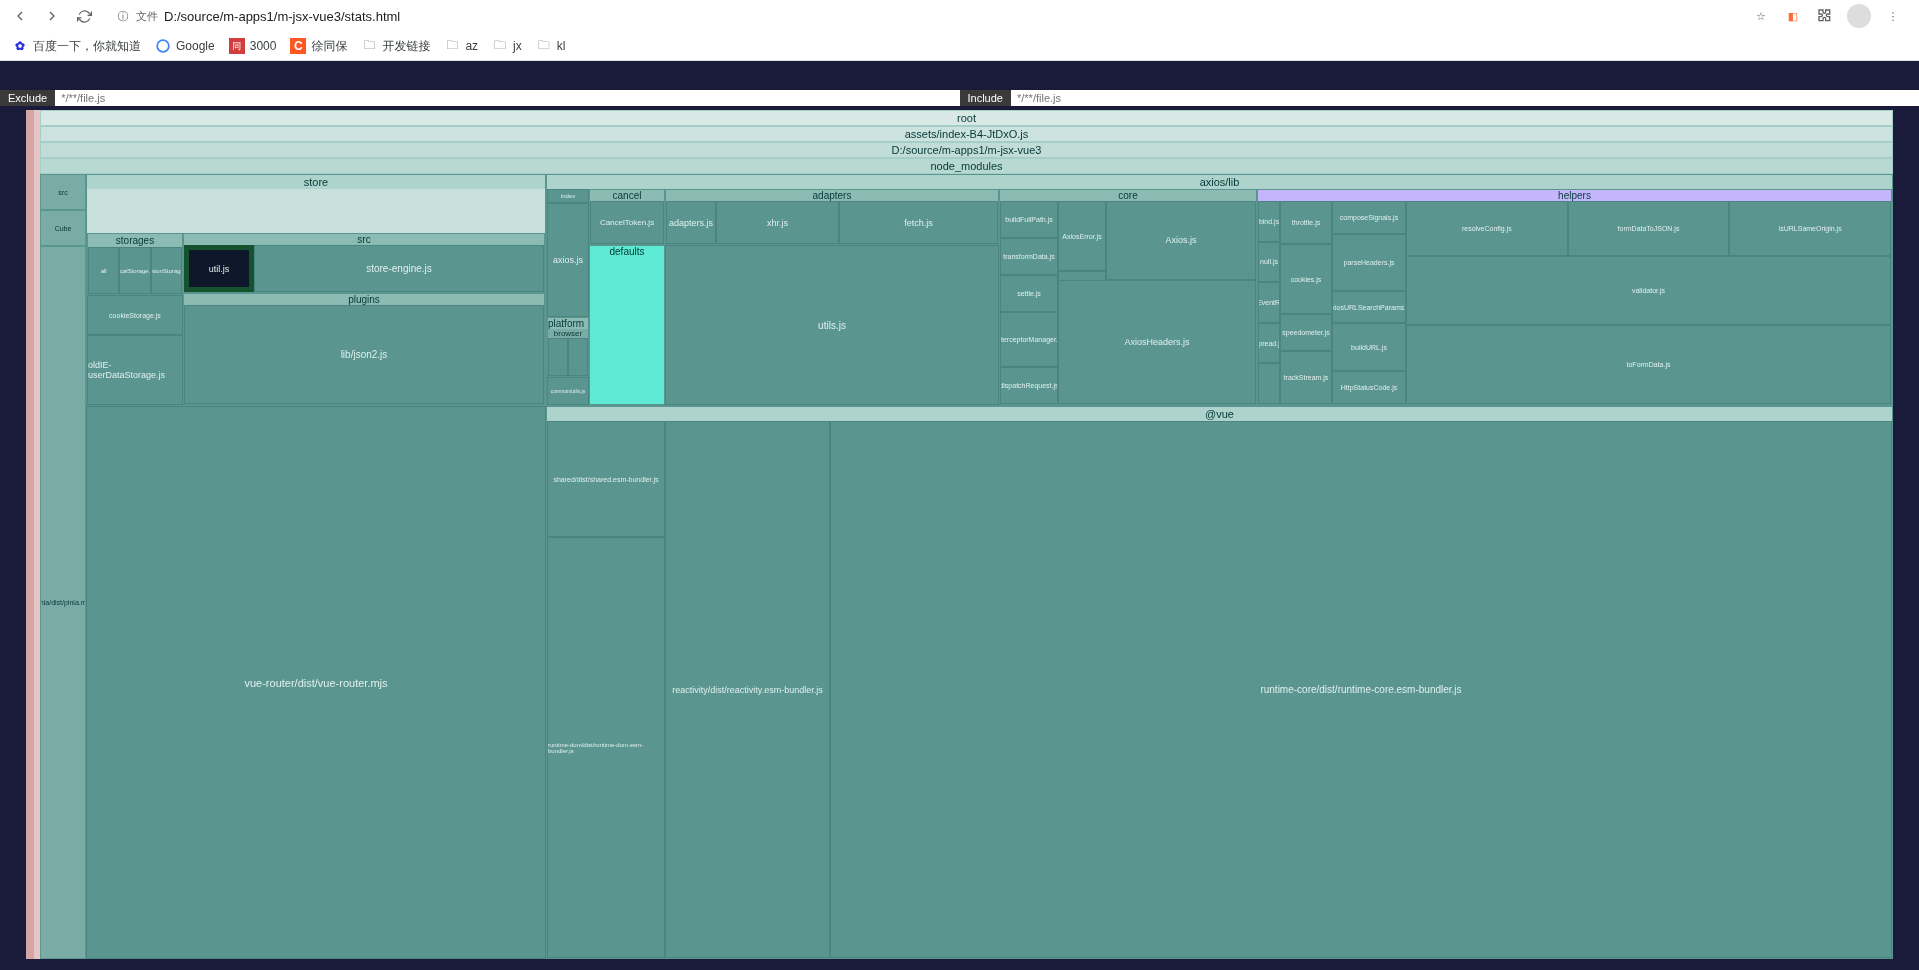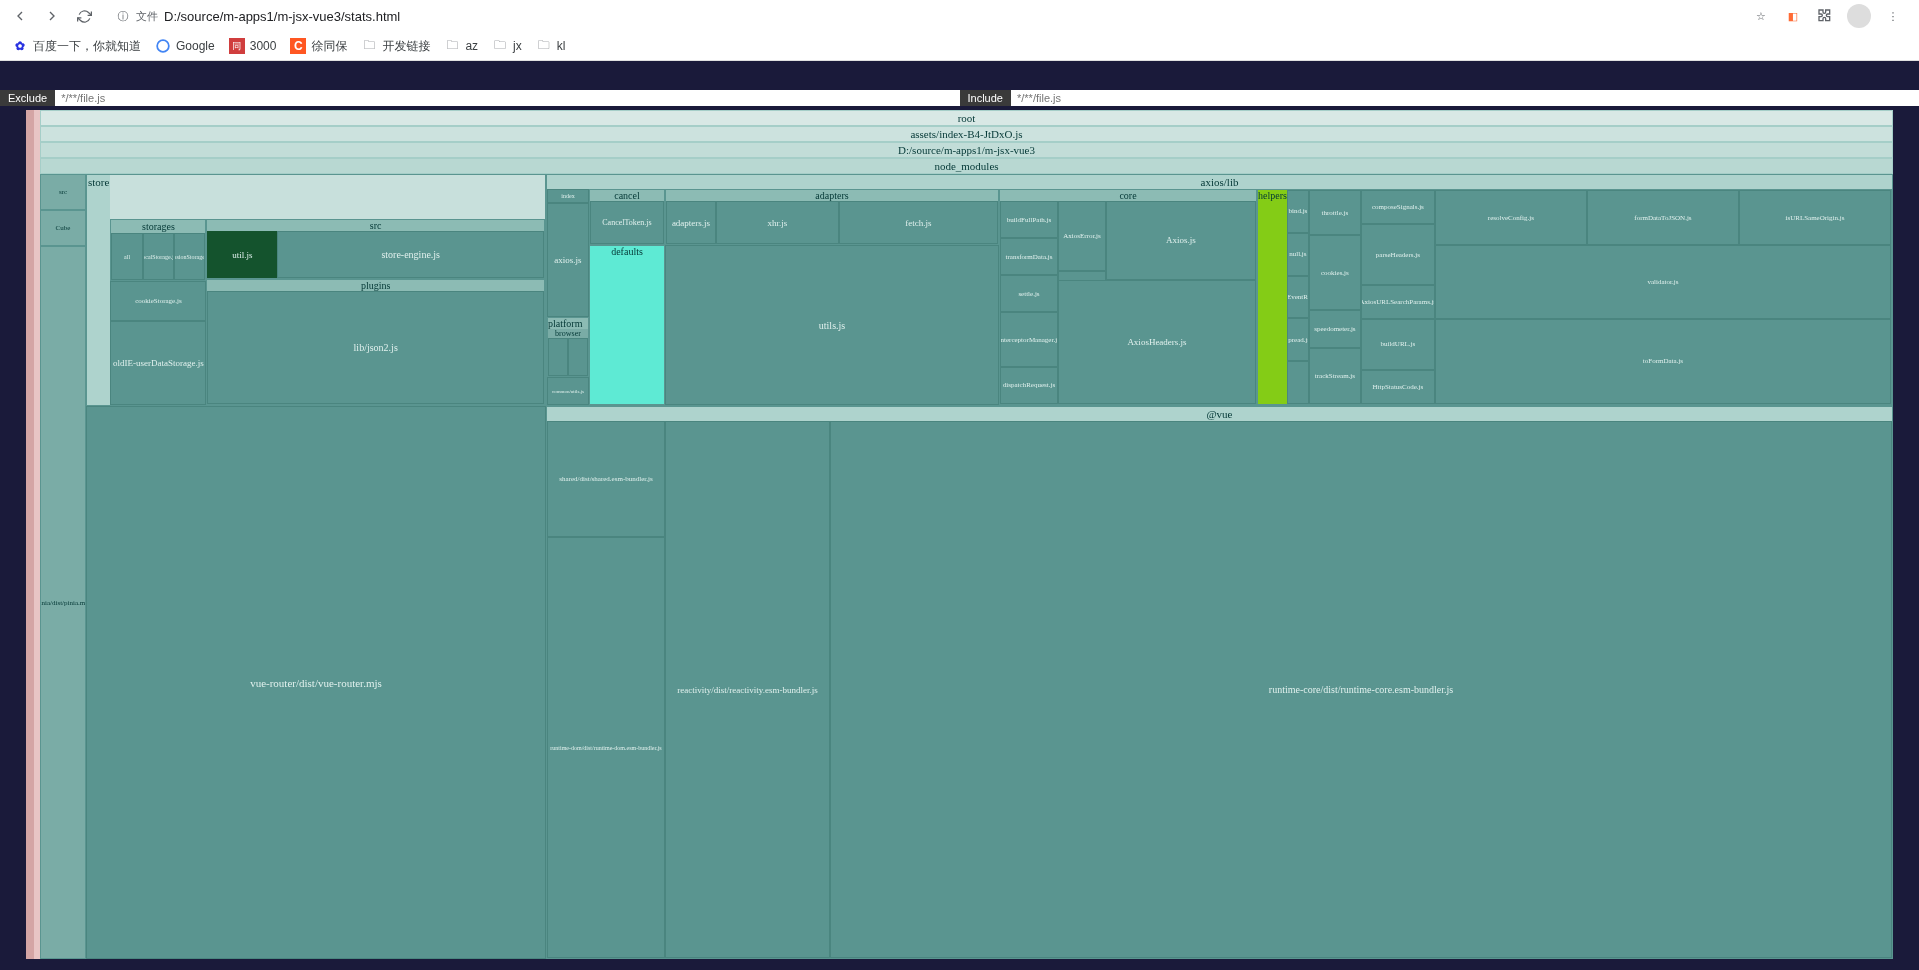--- a/index.html
+++ b/index.html
@@ -31,48 +31,48 @@
     .filter-box { flex: 1; display: flex; margin-top: 29px; }
     .filter-label { background: #3a3a3a; color: #fff; padding: 2px 8px; font-size: 11px; }
     .filter-input { flex: 1; background: #fff; border: none; padding: 2px 6px; font-size: 11px; color: #888; }
     
     .treemap-container { flex: 1; margin: 4px 26px 12px 26px; display: flex; }
     .side-sliver { width: 8px; background: #d4a5a5; display: flex; flex-direction: column; }
     .side-sliver2 { width: 6px; background: #e8c5c5; }
     .side-col { width: 46px; display: flex; flex-direction: column; }
     .side-cell { background: #7aaca6; border: 1px solid #5a9590; flex: 1; font-size: 7px; color: #043836; display: flex; align-items: center; justify-content: center; overflow: hidden; }
     
-    .treemap { flex: 1; display: flex; flex-direction: column; background: #c8e0dc; font-family: Liberation Serif, serif; }
+    .treemap { flex: 1; display: flex; flex-direction: column; background: #c8e0dc; }
     .tm-header { text-align: center; padding: 1px; font-size: 11px; color: #043836; border: 1px solid #a5cec8; }
     .h-root { background: #d8e8e5; }
     .h-assets { background: #cce2de; }
     .h-source { background: #c2ddd8; }
     .h-nm { background: #b8d8d2; }
     
     .tm-body { flex: 1; display: flex; flex-direction: column; }
     .tm-row1 { display: flex; height: 232px; }
     .tm-row2 { flex: 1; display: flex; }
     
     
-    .store-block { width: 460px; display: flex; flex-direction: row; border: 1px solid #5a9590; }
+    .store-block { width: 460px; display: flex; flex-direction: column; border: 1px solid #5a9590; }
     .store-head { background: #aed3cd; text-align: center; font-size: 11px; padding: 1px; color: #043836; }
     .store-body { flex: 1; display: flex; margin-top: 44px; }
     .store-left { width: 96px; display: flex; flex-direction: column; }
     .storages-block { flex: 0 0 62px; background: #7aaca6; border: 1px solid #5a9590; display: flex; flex-direction: column; }
     .storages-head { text-align: center; font-size: 10px; padding: 1px; color: #043836; background: #8cbbb4; }
     .storages-grid { flex: 1; display: flex; flex-wrap: wrap; }
     .storage-cell { background: #5a9590; border: 1px solid #4a857f; flex: 1; min-width: 30px; font-size: 6px; color: #e0f0ed; display: flex; align-items: center; justify-content: center; overflow: hidden; }
     .cookie-cell { background: #5a9590; border: 1px solid #4a857f; height: 40px; font-size: 7px; color: #e0f0ed; display: flex; align-items: center; justify-content: center; }
     .oldie-cell { flex: 1; background: #5a9590; border: 1px solid #4a857f; font-size: 9px; color: #e0f0ed; display: flex; align-items: center; justify-content: center; }
     
     .store-right { flex: 1; display: flex; flex-direction: column; }
     .src-block { height: 60px; display: flex; flex-direction: column; background: #8cbbb4; border: 1px solid #5a9590; }
     .src-head { text-align: center; font-size: 10px; padding: 0; color: #043836; }
     .src-body { flex: 1; display: flex; }
-    .util-cell { width: 70px; background: #14532d; border: 5px solid #14532d; font-size: 9px; color: #e0f0ed; display: flex; align-items: center; justify-content: center; }
+    .util-cell { width: 70px; background: #0f172a; border: 5px solid #14532d; font-size: 9px; color: #e0f0ed; display: flex; align-items: center; justify-content: center; }
     .engine-cell { flex: 1; background: #5a9590; border: 1px solid #4a857f; font-size: 10px; color: #e0f0ed; display: flex; align-items: center; justify-content: center; }
     .plugins-block { flex: 1; display: flex; flex-direction: column; background: #8cbbb4; border: 1px solid #5a9590; }
     .json2-cell { flex: 1; background: #5a9590; border: 1px solid #4a857f; font-size: 10px; color: #e0f0ed; display: flex; align-items: center; justify-content: center; }
     
     
     .axios-block { flex: 1; display: flex; flex-direction: column; border: 1px solid #5a9590; }
     .axios-head { background: #aed3cd; text-align: center; font-size: 11px; padding: 1px; color: #043836; }
     .axios-body { flex: 1; display: flex; }
     
     .axios-col1 { width: 42px; display: flex; flex-direction: column; }
@@ -104,21 +104,21 @@
     .core-block { flex: 1; display: flex; flex-direction: column; background: #8cbbb4; border: 1px solid #5a9590; }
     .core-head { text-align: center; font-size: 10px; padding: 0; color: #043836; }
     .core-body { flex: 1; display: flex; }
     .core-left { width: 58px; display: flex; flex-direction: column; }
     .core-small { flex: 1; background: #5a9590; border: 1px solid #4a857f; font-size: 7px; color: #e0f0ed; display: flex; align-items: center; justify-content: center; overflow: hidden; }
     .core-mid { width: 48px; display: flex; flex-direction: column; }
     .core-right { flex: 1; display: flex; flex-direction: column; }
     .core-big { flex: 1; background: #5a9590; border: 1px solid #4a857f; font-size: 9px; color: #e0f0ed; display: flex; align-items: center; justify-content: center; }
     
     .axios-col5 { flex: 1; display: flex; flex-direction: column; }
-    .helpers-block { flex: 1; display: flex; flex-direction: row; background: #84cc16; border: 1px solid #5a9590; }
+    .helpers-block { flex: 1; display: flex; flex-direction: column; background: #c4b5fd; border: 1px solid #5a9590; }
     .helpers-head { text-align: center; font-size: 10px; padding: 0; color: #043836; }
     .helpers-body { flex: 1; display: flex; }
     .helpers-col { display: flex; flex-direction: column; }
     .hc1 { width: 22px; } .hc2 { width: 52px; } .hc3 { width: 74px; } .hc4 { flex: 1; }
     .helper-cell { flex: 1; background: #5a9590; border: 1px solid #4a857f; font-size: 7px; color: #e0f0ed; display: flex; align-items: center; justify-content: center; overflow: hidden; text-align: center; }
     .helper-row { flex: 1; display: flex; }
     
     
     .vuerouter-cell { width: 460px; background: #5a9590; border: 1px solid #4a857f; font-size: 11px; color: #e0f0ed; display: flex; align-items: center; justify-content: center; }
     .vue-block { flex: 1; display: flex; flex-direction: column; border: 1px solid #5a9590; }

